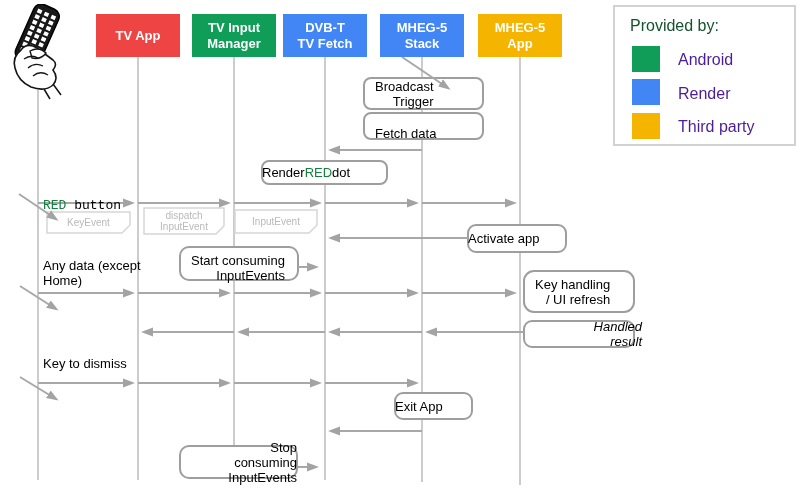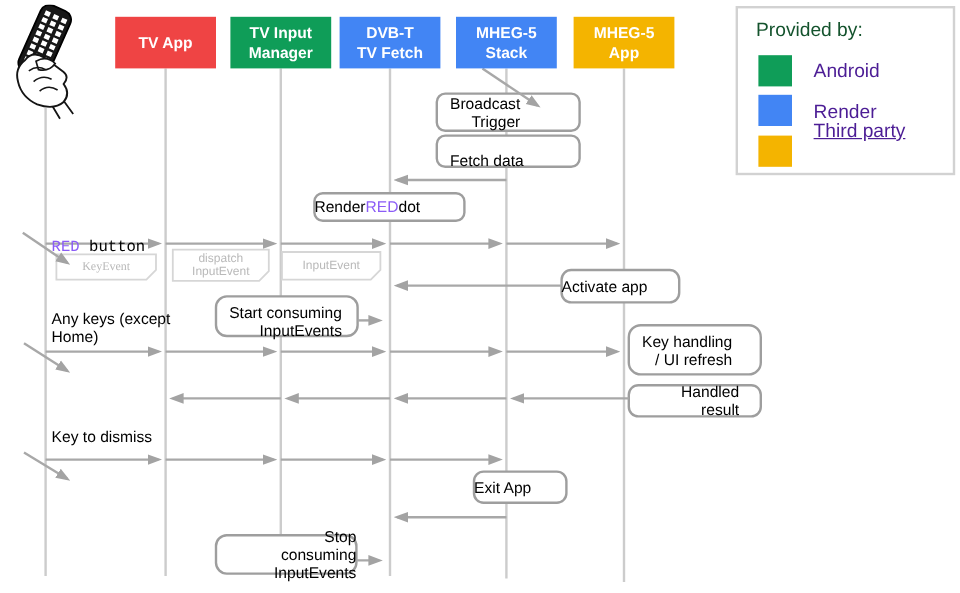--- a/index.html
+++ b/index.html
@@ -20,21 +20,21 @@
   }
   .boxtext.pad { padding-left:11px;text-align:right; }
   .boxtext.center { text-align:center; }
   .sidelabel {
     position:absolute; font-size:13px; line-height:15px; color:#000; white-space:pre-line;
   }
   .notetext {
     position:absolute; display:flex; align-items:center; justify-content:center; text-align:center;
     font-size:10px; line-height:11px; color:#b9b9b9; white-space:pre-line;
   }
-  .red { color:#8b5cf6; }
+  .red { color:#15803d; }
   .legend {
     position:absolute; left:613px; top:5px; width:183px; height:141px;
     border:2px solid #d2d2d2; background:#fff;
   }
   .legend-title { position:absolute; left:15px; top:10px; font-size:16px; color:#14532d; }
   .legend-swatch { position:absolute; left:17px; width:28px; height:26px; }
   .legend-label { position:absolute; left:63px; font-size:16px; color:#4c1d95; }
 </style>
 </head>
 <body>
@@ -148,40 +148,40 @@
   <div class="boxtext center" style="left:262px; top:161px; width:125px; height:23px;">
     <span>Render </span>
     <span class="red">RED</span>
     <span> dot</span>
   </div>
   <div class="boxtext center" style="left:468px; top:225px; width:98px; height:27px;">Activate app</div>
   <div class="boxtext pad" style="left:180px; top:251px; width:118px; height:33px;">Start consuming
 InputEvents</div>
   <div class="boxtext pad" style="left:524px; top:271px; width:110px; height:41px;">Key handling
 / UI refresh</div>
-  <div class="boxtext pad" style="left:524px; top:321px; width:92px; height:26px;">Handled result</div>
+  <div class="boxtext pad" style="left:550px; top:321px; width:92px; height:26px;font-style:italic;">Handled result</div>
   <div class="boxtext center" style="left:395px; top:393px; width:77px; height:26px;">Exit App</div>
   <div class="boxtext pad" style="left:180px; top:446px; width:117px; height:32px;padding-left:28px;">Stop consuming
 InputEvents</div>
 
-  <div class="notetext" style="left:47px; top:212px; width:83px; height:21px;font-family:Liberation Serif, serif;">KeyEvent</div>
+  <div class="notetext" style="left:47px; top:212px; width:83px; height:21px;">KeyEvent</div>
   <div class="notetext" style="left:144px; top:208px; width:80px; height:26px;">dispatch
 InputEvent</div>
   <div class="notetext" style="left:235px; top:210px; width:82px; height:23px;">InputEvent</div>
 
   <div class="sidelabel" style="left:43px; top:183px;font-family:Liberation Mono, monospace;">
     <span class="red">RED</span><span> button</span>
   </div>
-  <div class="sidelabel" style="left:43px; top:258px;">Any keys (except
+  <div class="sidelabel" style="left:43px; top:258px;">Any data (except
 Home)</div>
   <div class="sidelabel" style="left:43px; top:356px;">Key to dismiss</div>
 
   <div class="legend">
     <div class="legend-title">Provided by:</div>
     <div class="legend-swatch" style="top: 39px; background-color: rgb(15, 157, 88);"></div>
     <div class="legend-label" style="top:44px;">Android</div>
     <div class="legend-swatch" style="top: 72px; background-color: rgb(66, 133, 244);"></div>
     <div class="legend-label" style="top:78px;">Render</div>
     <div class="legend-swatch" style="top: 106px; background-color: rgb(244, 180, 0);"></div>
-    <div class="legend-label" style="top:94px;text-decoration:underline;">Third party</div>
+    <div class="legend-label" style="top:111px;">Third party</div>
   </div>
 
 </div>
 
 </body></html>

